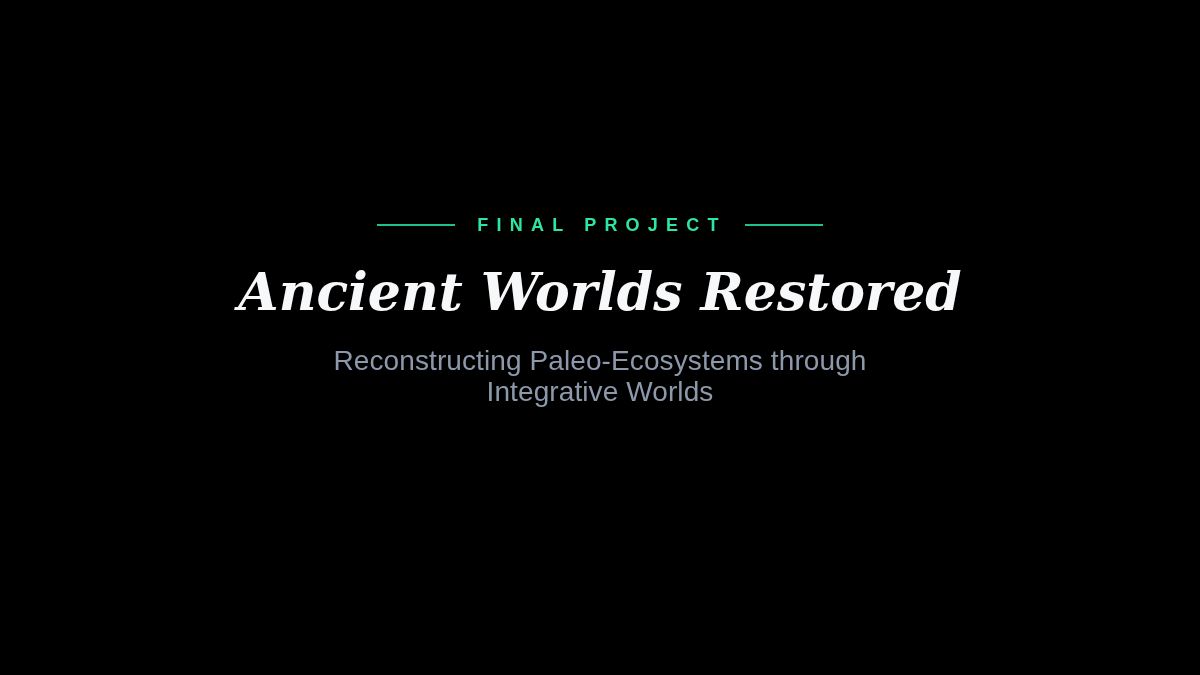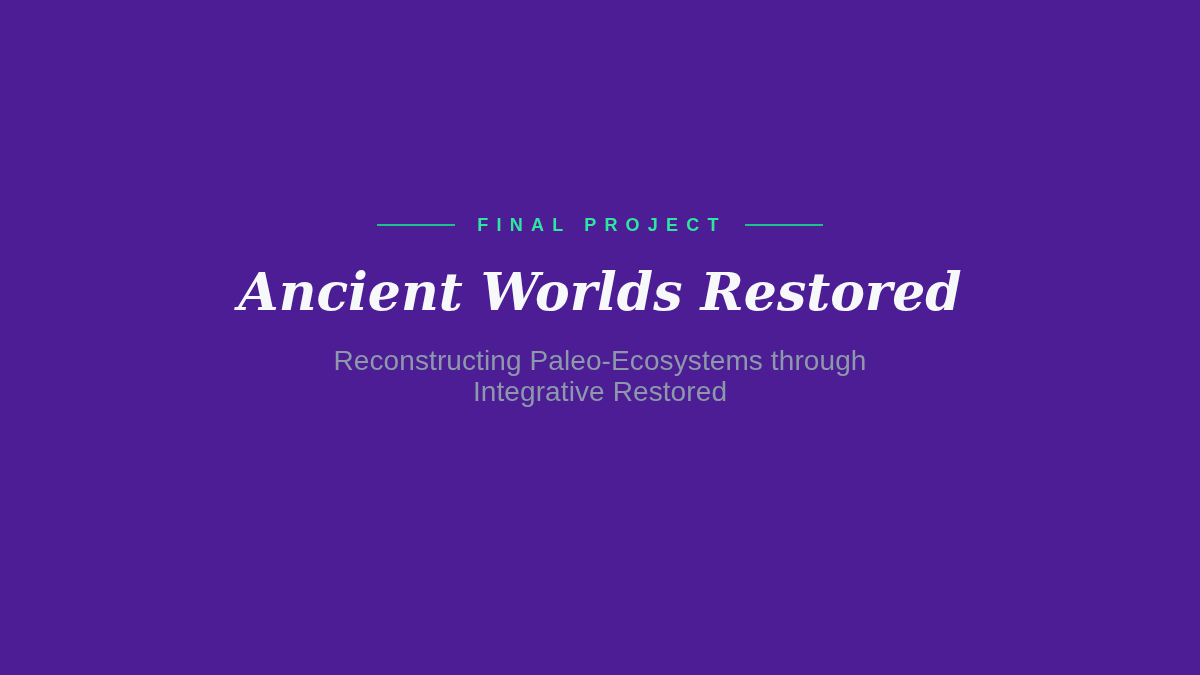--- a/index.html
+++ b/index.html
@@ -13,21 +13,21 @@
     overflow: hidden;
     background: #111a2c;
     font-family: "Liberation Sans", sans-serif;
     -webkit-font-smoothing: antialiased;
   }
 
   .slide {
     position: relative;
     width: 1200px;
     height: 675px;
-    background: #4c1d95;
+    background: #000000;
     box-sizing: border-box;
     display: flex;
     flex-direction: column;
     align-items: center;
     justify-content: center;
   }
 
   
   .content {
     width: 100%;
@@ -101,17 +101,17 @@
   <div class="content">
 
     <div class="eyebrow-row">
       <span class="eyebrow-rule"></span>
       <span class="eyebrow-text">FINAL PROJECT</span>
       <span class="eyebrow-rule"></span>
     </div>
 
     <h1 class="title">Ancient Worlds Restored</h1>
 
-    <p class="subtitle">Reconstructing Paleo-Ecosystems through Integrative Restored</p>
+    <p class="subtitle">Reconstructing Paleo-Ecosystems through Integrative Worlds</p>
 
   </div>
 
 </div>
 
 </body></html>

